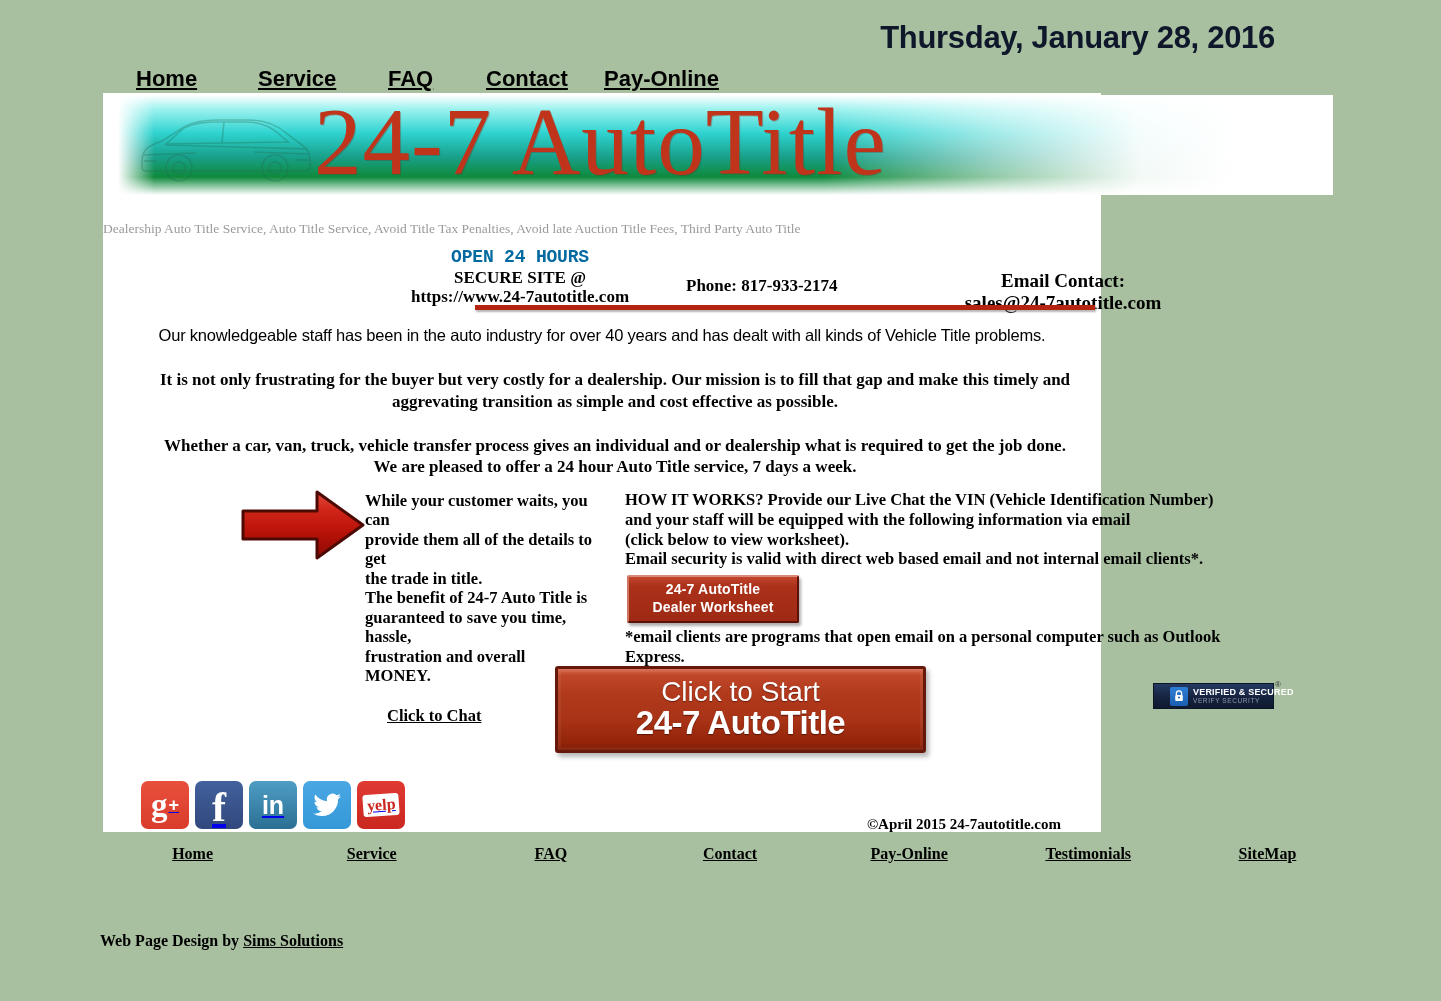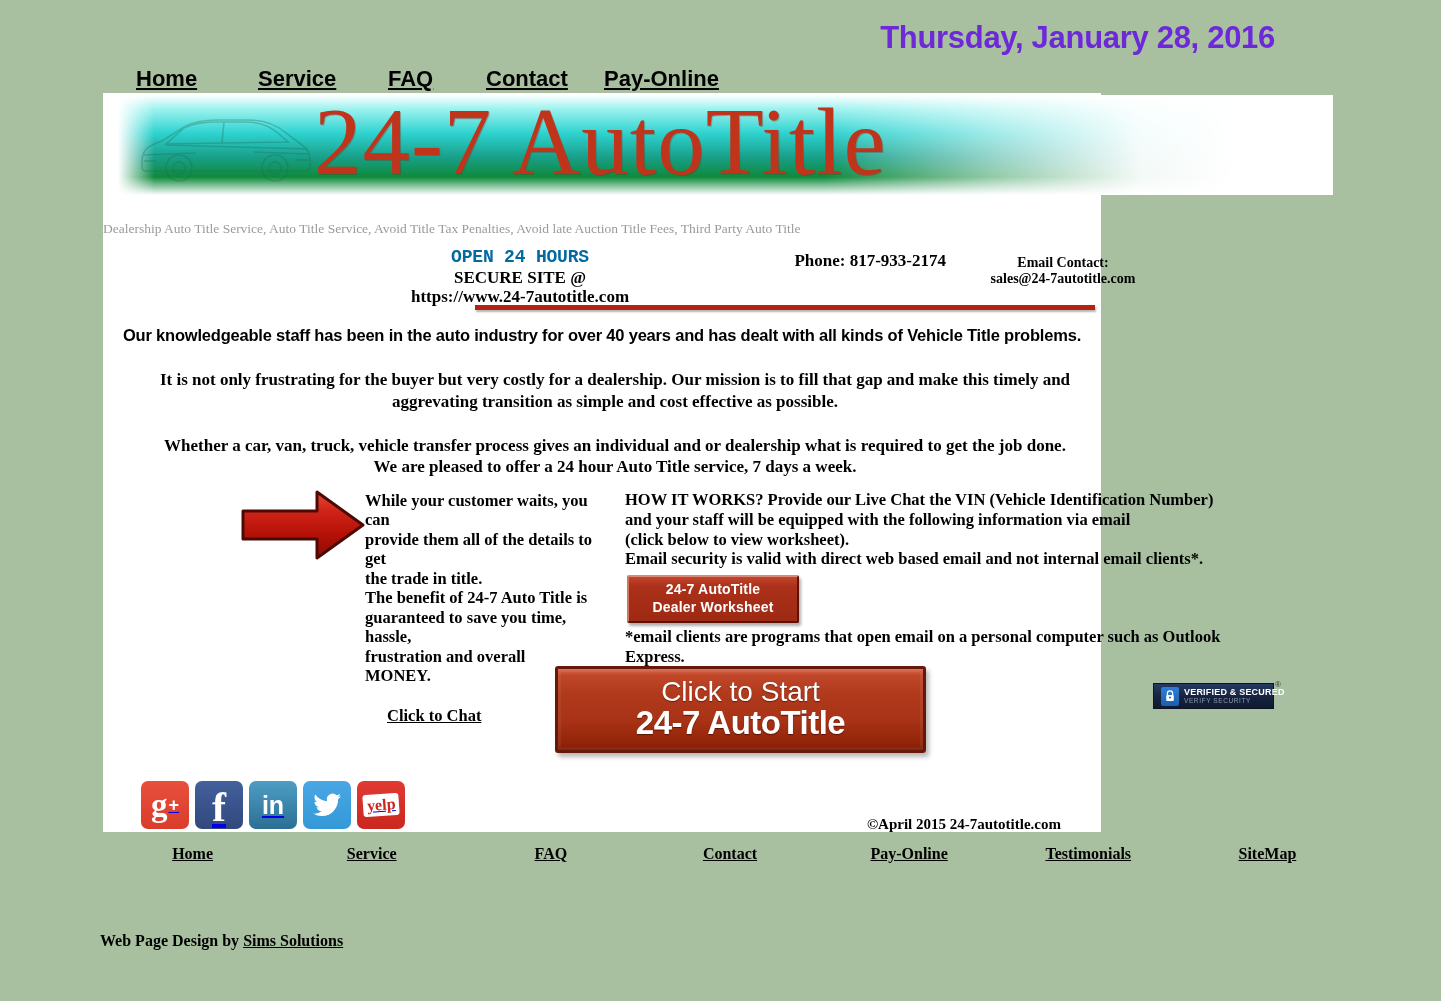--- a/index.html
+++ b/index.html
@@ -17,21 +17,21 @@
   }
 
   
   .date-line {
     position: absolute;
     top: 20px;
     right: 166px;
     font-family: "Liberation Sans", sans-serif;
     font-weight: bold;
     font-size: 31px;
-    color: #6d28d9;
+    color: #0f172a;
     white-space: nowrap;
     letter-spacing: -0.3px;
   }
 
   
   .top-nav {
     position: absolute;
     top: 66px;
     left: 136px;
     display: flex;
@@ -152,37 +152,37 @@
   .secure-url {
     font-family: "Liberation Serif", serif;
     font-weight: bold;
     font-size: 17px;
     color: #000;
     margin-top: 1px;
   }
   .phone-block {
     position: absolute;
     left: 583px;
-    top: 3px;
+    top: 28px;
     width: 260px;
-    text-align: right;
+    text-align: left;
     font-family: "Liberation Serif", serif;
     font-weight: bold;
     font-size: 17px;
     color: #000;
   }
   .email-block {
     position: absolute;
     left: 810px;
-    top: 7px;
+    top: 22px;
     width: 300px;
     text-align: center;
     font-family: "Liberation Serif", serif;
     font-weight: bold;
-    font-size: 14px;
+    font-size: 19px;
     color: #000;
     line-height: 1.15;
   }
   .red-rule {
     position: absolute;
     left: 372px;
     top: 212px;
     width: 620px;
     height: 5px;
     background: #b52410;
@@ -192,21 +192,21 @@
   
   .intro {
     position: absolute;
     left: 0;
     top: 233px;
     width: 100%;
     text-align: center;
   }
   .p-sans {
     font-family: "Liberation Sans", sans-serif;
-    font-weight: bold;
+    font-weight: normal;
     font-size: 16.5px;
     color: #000;
     margin: 0 0 24px 0;
     letter-spacing: -0.2px;
   }
   .p-serif {
     font-family: "Liberation Serif", serif;
     font-weight: bold;
     font-size: 17px;
     color: #000;
@@ -335,21 +335,21 @@
   .badge {
     position: absolute;
     left: 1050px;
     top: 590px;
     width: 121px;
     height: 26px;
     background: linear-gradient(to bottom, #243a63 0%, #16233f 55%, #0f1a2f 100%);
     border: 1px solid #0c1526;
     display: flex;
     align-items: center;
-    padding-left: 7px;
+    padding-left: 16px;
     box-sizing: border-box;
   }
   .badge-lock {
     width: 18px;
     height: 19px;
     background: linear-gradient(to bottom, #2e7ed6, #1a5fb0);
     border-radius: 2px;
     display: flex;
     align-items: center;
     justify-content: center;

